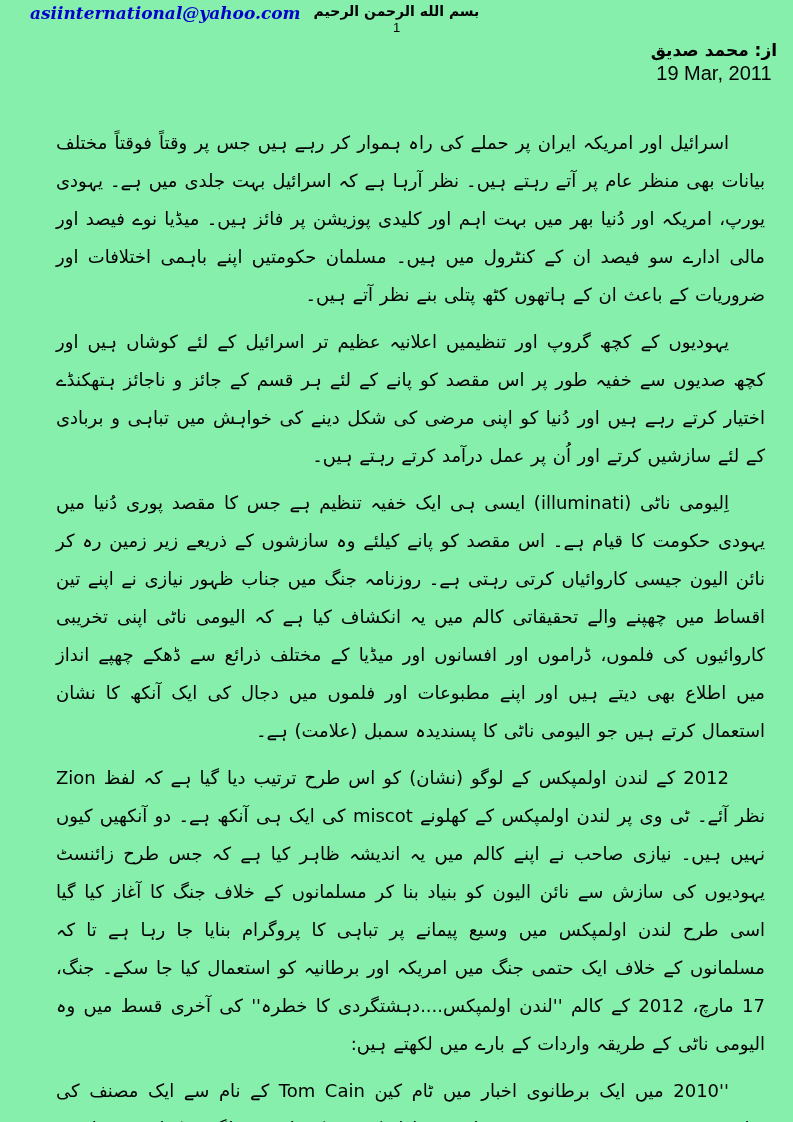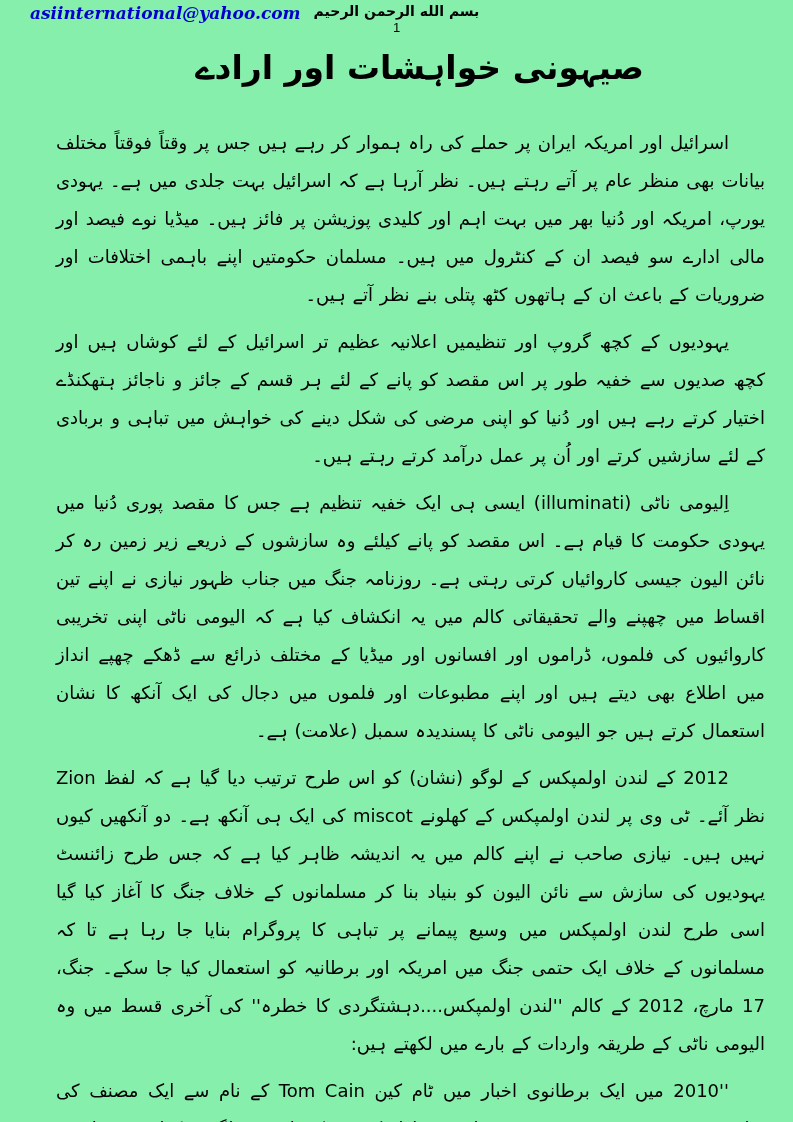--- a/index.html
+++ b/index.html
@@ -50,22 +50,25 @@
 <body>
 
 <div class="page">
 
   <div class="email">asiinternational@yahoo.com</div>
 
   <div class="bismillah">بسم الله الرحمن الرحيم</div>
 
   <div class="pagenum">1</div>
 
+  <div class="byline">
+    <div class="author">از: محمد صدیق</div>
+    <div class="date">19 Mar, 2011</div>
+  </div>
 
-  <div class="title">صیہونی خواہشات اور ارادے</div>
 
   <div class="body-text">
     <p class="para" dir="rtl">اسرائیل اور امریکہ ایران پر حملے کی راہ ہموار کر رہے ہیں جس پر وقتاً فوقتاً مختلف بیانات بھی منظر عام پر آتے رہتے ہیں۔ نظر آرہا ہے کہ اسرائیل بہت جلدی میں ہے۔ یہودی یورپ، امریکہ اور دُنیا بھر میں بہت اہم اور کلیدی پوزیشن پر فائز ہیں۔ میڈیا نوے فیصد اور مالی ادارے سو فیصد ان کے کنٹرول میں ہیں۔ مسلمان حکومتیں اپنے باہمی اختلافات اور ضروریات کے باعث ان کے ہاتھوں کٹھ پتلی بنے نظر آتے ہیں۔</p>
     <p class="para" dir="rtl">یہودیوں کے کچھ گروپ اور تنظیمیں اعلانیہ عظیم تر اسرائیل کے لئے کوشاں ہیں اور کچھ صدیوں سے خفیہ طور پر اس مقصد کو پانے کے لئے ہر قسم کے جائز و ناجائز ہتھکنڈے اختیار کرتے رہے ہیں اور دُنیا کو اپنی مرضی کی شکل دینے کی خواہش میں تباہی و بربادی کے لئے سازشیں کرتے اور اُن پر عمل درآمد کرتے رہتے ہیں۔</p>
     <p class="para" dir="rtl">اِلیومی ناٹی (illuminati) ایسی ہی ایک خفیہ تنظیم ہے جس کا مقصد پوری دُنیا میں یہودی حکومت کا قیام ہے۔ اس مقصد کو پانے کیلئے وہ سازشوں کے ذریعے زیر زمین رہ کر نائن الیون جیسی کاروائیاں کرتی رہتی ہے۔ روزنامہ جنگ میں جناب ظہور نیازی نے اپنے تین اقساط میں چھپنے والے تحقیقاتی کالم میں یہ انکشاف کیا ہے کہ الیومی ناٹی اپنی تخریبی کاروائیوں کی فلموں، ڈراموں اور افسانوں اور میڈیا کے مختلف ذرائع سے ڈھکے چھپے انداز میں اطلاع بھی دیتے ہیں اور اپنے مطبوعات اور فلموں میں دجال کی ایک آنکھ کا نشان استعمال کرتے ہیں جو الیومی ناٹی کا پسندیدہ سمبل (علامت) ہے۔</p>
     <p class="para" dir="rtl">2012 کے لندن اولمپکس کے لوگو (نشان) کو اس طرح ترتیب دیا گیا ہے کہ لفظ Zion نظر آئے۔ ٹی وی پر لندن اولمپکس کے کھلونے miscot کی ایک ہی آنکھ ہے۔ دو آنکھیں کیوں نہیں ہیں۔ نیازی صاحب نے اپنے کالم میں یہ اندیشہ ظاہر کیا ہے کہ جس طرح زائنسٹ یہودیوں کی سازش سے نائن الیون کو بنیاد بنا کر مسلمانوں کے خلاف جنگ کا آغاز کیا گیا اسی طرح لندن اولمپکس میں وسیع پیمانے پر تباہی کا پروگرام بنایا جا رہا ہے تا کہ مسلمانوں کے خلاف ایک حتمی جنگ میں امریکہ اور برطانیہ کو استعمال کیا جا سکے۔ جنگ، 17 مارچ، 2012 کے کالم ''لندن اولمپکس....دہشتگردی کا خطرہ'' کی آخری قسط میں وہ الیومی ناٹی کے طریقہ واردات کے بارے میں لکھتے ہیں:</p>
     <p class="para cut" dir="rtl">''2010 میں ایک برطانوی اخبار میں ٹام کین Tom Cain کے نام سے ایک مصنف کی شارٹ سٹوری چھپی تھی جس میں اس نے اولمپک سٹیڈیم اور ٹریفلگر سکوائر میں ایٹمی دھماکوں کی کہانی بیان کی تھی۔ ایسی کہانیاں کوئی بھی لکھ سکتا ہے لیکن کسی کہانی کا کوئی نکتہ ایسا ہوتا ہے جو اسے غیر معمولی اہمیت دے دیتا ہے۔ اس کہانی کے اہم اہم نکات یہ ہیں کہ ٹام کین فلمی نام رکھا گیا ہے۔ مصنف کا اصل نام ڈیوڈ تھامس ہے۔ فلمی نام میں کین کا لفظ استعمال کرنے کی اہمیت خفیہ تنظیموں کے بہت سے رازوں سے آگہی رکھنے والے فرد ڈیوڈ آئیک کے اس بیان سے سمجھ میں آتی ہے کہ ُالیومی ناٹی کے نوجوان کارکنان خود کو کین کے بیٹے Son of Cain کہتے ہیں۔ تھرڈ ڈگری کے ماسٹر میسن کا خفیہ پاس ورڈ Tubal Cain ہے۔ ایک فکشن رائٹر کو کین کا نام استعمال کرنے کی کیا ضرورت تھی؟ کیا اس نام کے ذریعے</p>
   </div>
 
 </div>

